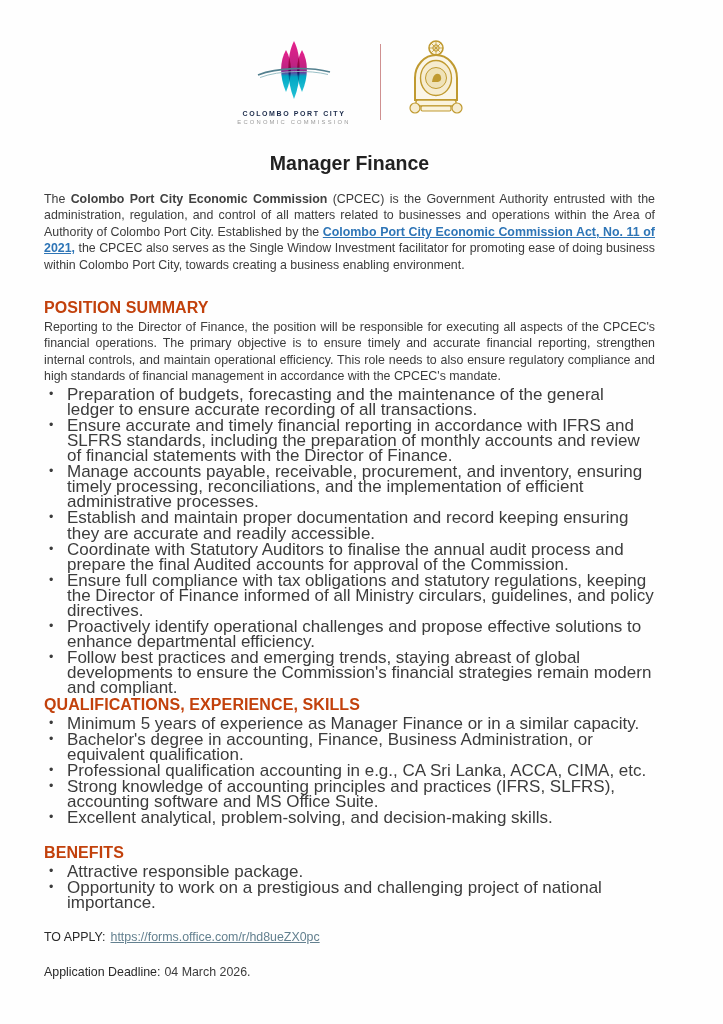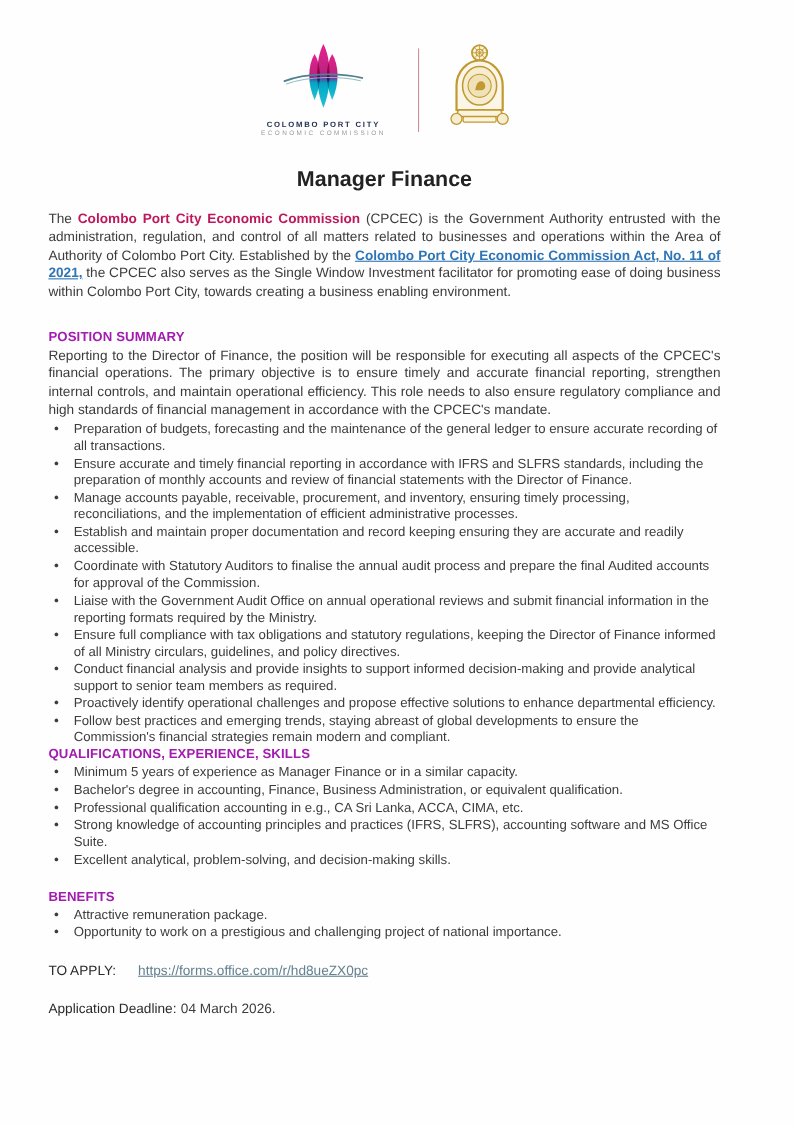--- a/index.html
+++ b/index.html
@@ -63,48 +63,48 @@
   }
 
   
   .para {
     margin-top: 16px;
     font-size: 12.4px;
     line-height: 16.4px;
     text-align: justify;
     color: #3c3c3c;
   }
-  .para b { color: #be185d; }
+  .para b { color: #404040; }
   .act-link {
     color: #2e75b6;
     font-weight: bold;
     text-decoration: underline;
     cursor: pointer;
   }
 
   .section-heading {
-    font-size: 12px;
-    font-weight: bold;
-    color: #a21caf;
+    font-size: 16px;
+    font-weight: bold;
+    color: #c2410c;
     letter-spacing: 0.1px;
   }
   .mt-lg { margin-top: 26px; }
   .mt-md { margin-top: 16px; }
   .body-after-heading { margin-top: 2px; }
 
   
   ul.bullets {
     margin: 2px 0 0 0;
     padding: 0;
     list-style: none;
   }
   ul.bullets li {
     position: relative;
     padding-left: 23px;
-    font-size: 12px;
+    font-size: 17px;
     line-height: 15.1px;
     margin-top: 1px;
     color: #3c3c3c;
   }
   ul.bullets li::before {
     content: "\2022";
     position: absolute;
     left: 5px;
     top: 0;
     font-size: 12.5px;
@@ -113,21 +113,21 @@
 
   
   .inline-row {
     font-size: 12.4px;
     line-height: 16px;
   }
   .inline-label { font-weight: normal; color: #2a2a2a; }
   .apply-link {
     color: #63808f;
     text-decoration: underline;
-    margin-left: 20px;
+    margin-left: 5px;
     cursor: pointer;
   }
   .deadline-value { margin-left: 4px; color: #3c3c3c; text-align: right; }
 </style>
 </head>
 <body>
 
 <div class="page">
 
   <div class="logo-row">
@@ -183,39 +183,37 @@
 
   <div class="section-heading mt-lg">POSITION SUMMARY</div>
   <div class="para body-after-heading" style="margin-top:2px">Reporting to the Director of Finance, the position will be responsible for executing all aspects of the CPCEC's financial operations. The primary objective is to ensure timely and accurate financial reporting, strengthen internal controls, and maintain operational efficiency. This role needs to also ensure regulatory compliance and high standards of financial management in accordance with the CPCEC's mandate.</div>
 
   <ul class="bullets">
     <li>Preparation of budgets, forecasting and the maintenance of the general ledger to ensure accurate recording of all transactions.</li>
     <li>Ensure accurate and timely financial reporting in accordance with IFRS and SLFRS standards, including the preparation of monthly accounts and review of financial statements with the Director of Finance.</li>
     <li>Manage accounts payable, receivable, procurement, and inventory, ensuring timely processing, reconciliations, and the implementation of efficient administrative processes.</li>
     <li>Establish and maintain proper documentation and record keeping ensuring they are accurate and readily accessible.</li>
     <li>Coordinate with Statutory Auditors to finalise the annual audit process and prepare the final Audited accounts for approval of the Commission.</li>
-    <li>Liaise with the Government Audit Office on annual operational reviews and submit financial information in the reporting formats required by the Ministry.</li>
     <li>Ensure full compliance with tax obligations and statutory regulations, keeping the Director of Finance informed of all Ministry circulars, guidelines, and policy directives.</li>
-    <li>Conduct financial analysis and provide insights to support informed decision-making and provide analytical support to senior team members as required.</li>
     <li>Proactively identify operational challenges and propose effective solutions to enhance departmental efficiency.</li>
     <li>Follow best practices and emerging trends, staying abreast of global developments to ensure the Commission's financial strategies remain modern and compliant.</li>
   </ul>
 
   <div class="section-heading" style="">QUALIFICATIONS, EXPERIENCE, SKILLS</div>
   <ul class="bullets">
     <li>Minimum 5 years of experience as Manager Finance or in a similar capacity.</li>
     <li>Bachelor's degree in accounting, Finance, Business Administration, or equivalent qualification.</li>
     <li>Professional qualification accounting in e.g., CA Sri Lanka, ACCA, CIMA, etc.</li>
     <li>Strong knowledge of accounting principles and practices (IFRS, SLFRS), accounting software and MS Office Suite.</li>
     <li>Excellent analytical, problem-solving, and decision-making skills.</li>
   </ul>
 
   <div class="section-heading" style="margin-top:19px">BENEFITS</div>
   <ul class="bullets">
-    <li>Attractive remuneration package.</li>
+    <li>Attractive responsible package.</li>
     <li>Opportunity to work on a prestigious and challenging project of national importance.</li>
   </ul>
 
   <div class="inline-row" style="margin-top:19px">
     <span class="inline-label">TO APPLY:</span><a class="apply-link">https://forms.office.com/r/hd8ueZX0pc</a>
   </div>
 
   <div class="inline-row" style="margin-top:19px">
     <span class="inline-label">Application Deadline:</span><span class="deadline-value">04 March 2026.</span>
   </div>

